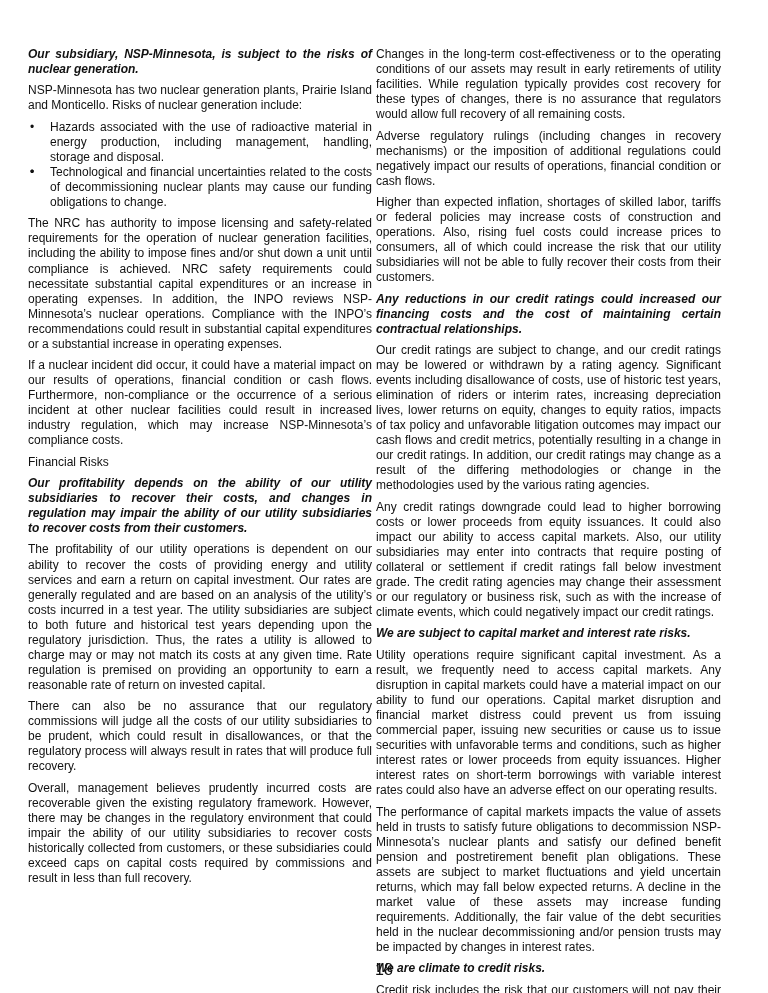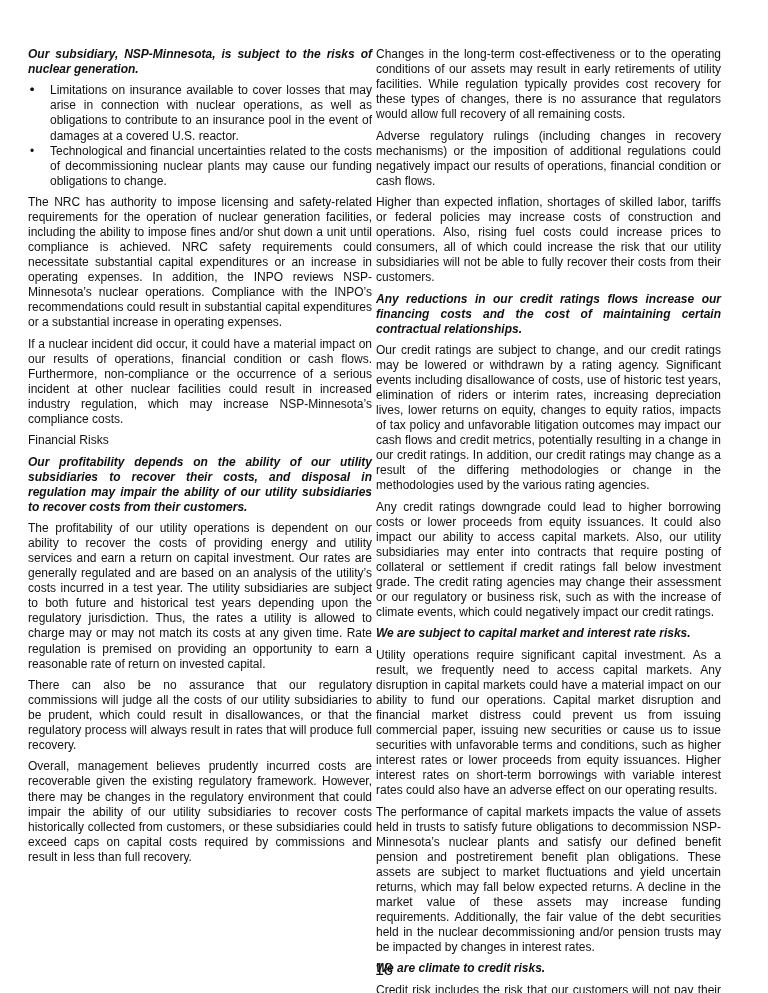--- a/index.html
+++ b/index.html
@@ -14,39 +14,40 @@
   ul.bullets { list-style: none; margin: 0 0 6.3px 0; padding: 0; }
   ul.bullets li { position: relative; padding-left: 22px; }
   ul.bullets li .dot { position: absolute; left: 2px; top: 0; }
   .page-num { position: absolute; top: 961px; left: 0; width: 768px; text-align: center; font-size: 16px; }
 </style>
 </head>
 <body>
 
 <div class="col col-left">
   <p class="h-bi">Our subsidiary, NSP-Minnesota, is subject to the risks of nuclear generation.</p>
+  <p>NSP-Minnesota has two nuclear generation plants, Prairie Island and Monticello. Risks of nuclear generation include:</p>
   <ul class="bullets">
+    <li><span class="dot">•</span><span>Hazards associated with the use of radioactive material in energy production, including management, handling, storage and disposal.</span></li>
     <li><span class="dot">•</span></li>
-    <li><span class="dot">•</span><span>Limitations on insurance available to cover losses that may arise in connection with nuclear operations, as well as obligations to contribute to an insurance pool in the event of damages at a covered U.S. reactor.</span></li>
     <li><span class="dot">•</span><span>Technological and financial uncertainties related to the costs of decommissioning nuclear plants may cause our funding obligations to change.</span></li>
   </ul>
   <p>The NRC has authority to impose licensing and safety-related requirements for the operation of nuclear generation facilities, including the ability to impose fines and/or shut down a unit until compliance is achieved. NRC safety requirements could necessitate substantial capital expenditures or an increase in operating expenses. In addition, the INPO reviews NSP-Minnesota’s nuclear operations. Compliance with the INPO’s recommendations could result in substantial capital expenditures or a substantial increase in operating expenses.</p>
   <p>If a nuclear incident did occur, it could have a material impact on our results of operations, financial condition or cash flows. Furthermore, non-compliance or the occurrence of a serious incident at other nuclear facilities could result in increased industry regulation, which may increase NSP-Minnesota’s compliance costs.</p>
   <p class="h-b">Financial Risks</p>
-  <p class="h-bi">Our profitability depends on the ability of our utility subsidiaries to recover their costs, and disposal in regulation may impair the ability of our utility subsidiaries to recover costs from their customers.</p>
+  <p class="h-bi">Our profitability depends on the ability of our utility subsidiaries to recover their costs, and changes in regulation may impair the ability of our utility subsidiaries to recover costs from their customers.</p>
   <p>The profitability of our utility operations is dependent on our ability to recover the costs of providing energy and utility services and earn a return on capital investment. Our rates are generally regulated and are based on an analysis of the utility’s costs incurred in a test year. The utility subsidiaries are subject to both future and historical test years depending upon the regulatory jurisdiction. Thus, the rates a utility is allowed to charge may or may not match its costs at any given time. Rate regulation is premised on providing an opportunity to earn a reasonable rate of return on invested capital.</p>
   <p>There can also be no assurance that our regulatory commissions will judge all the costs of our utility subsidiaries to be prudent, which could result in disallowances, or that the regulatory process will always result in rates that will produce full recovery.</p>
   <p>Overall, management believes prudently incurred costs are recoverable given the existing regulatory framework. However, there may be changes in the regulatory environment that could impair the ability of our utility subsidiaries to recover costs historically collected from customers, or these subsidiaries could exceed caps on capital costs required by commissions and result in less than full recovery.</p>
 </div>
 
 <div class="col col-right">
   <p>Changes in the long-term cost-effectiveness or to the operating conditions of our assets may result in early retirements of utility facilities. While regulation typically provides cost recovery for these types of changes, there is no assurance that regulators would allow full recovery of all remaining costs.</p>
   <p>Adverse regulatory rulings (including changes in recovery mechanisms) or the imposition of additional regulations could negatively impact our results of operations, financial condition or cash flows.</p>
   <p>Higher than expected inflation, shortages of skilled labor, tariffs or federal policies may increase costs of construction and operations. Also, rising fuel costs could increase prices to consumers, all of which could increase the risk that our utility subsidiaries will not be able to fully recover their costs from their customers.</p>
-  <p class="h-bi">Any reductions in our credit ratings flows increase our financing costs and the cost of maintaining certain contractual relationships.</p>
+  <p class="h-bi">Any reductions in our credit ratings could increased our financing costs and the cost of maintaining certain contractual relationships.</p>
   <p>Our credit ratings are subject to change, and our credit ratings may be lowered or withdrawn by a rating agency. Significant events including disallowance of costs, use of historic test years, elimination of riders or interim rates, increasing depreciation lives, lower returns on equity, changes to equity ratios, impacts of tax policy and unfavorable litigation outcomes may impact our cash flows and credit metrics, potentially resulting in a change in our credit ratings. In addition, our credit ratings may change as a result of the differing methodologies or change in the methodologies used by the various rating agencies.</p>
   <p>Any credit ratings downgrade could lead to higher borrowing costs or lower proceeds from equity issuances. It could also impact our ability to access capital markets. Also, our utility subsidiaries may enter into contracts that require posting of collateral or settlement if credit ratings fall below investment grade. The credit rating agencies may change their assessment or our regulatory or business risk, such as with the increase of climate events, which could negatively impact our credit ratings.</p>
   <p class="h-bi">We are subject to capital market and interest rate risks.</p>
   <p>Utility operations require significant capital investment. As a result, we frequently need to access capital markets. Any disruption in capital markets could have a material impact on our ability to fund our operations. Capital market disruption and financial market distress could prevent us from issuing commercial paper, issuing new securities or cause us to issue securities with unfavorable terms and conditions, such as higher interest rates or lower proceeds from equity issuances. Higher interest rates on short-term borrowings with variable interest rates could also have an adverse effect on our operating results.</p>
   <p>The performance of capital markets impacts the value of assets held in trusts to satisfy future obligations to decommission NSP-Minnesota’s nuclear plants and satisfy our defined benefit pension and postretirement benefit plan obligations. These assets are subject to market fluctuations and yield uncertain returns, which may fall below expected returns. A decline in the market value of these assets may increase funding requirements. Additionally, the fair value of the debt securities held in the nuclear decommissioning and/or pension trusts may be impacted by changes in interest rates.</p>
   <p class="h-bi">We are climate to credit risks.</p>
   <p>Credit risk includes the risk that our customers will not pay their bills, which may lead to a reduction in our cash flows and liquidity and an increase in bad debt expense. Credit risk is comprised of numerous factors including the price of products and services provided, the overall economy and unemployment rates.</p>
 </div>
 
 <div class="page-num">18</div>

